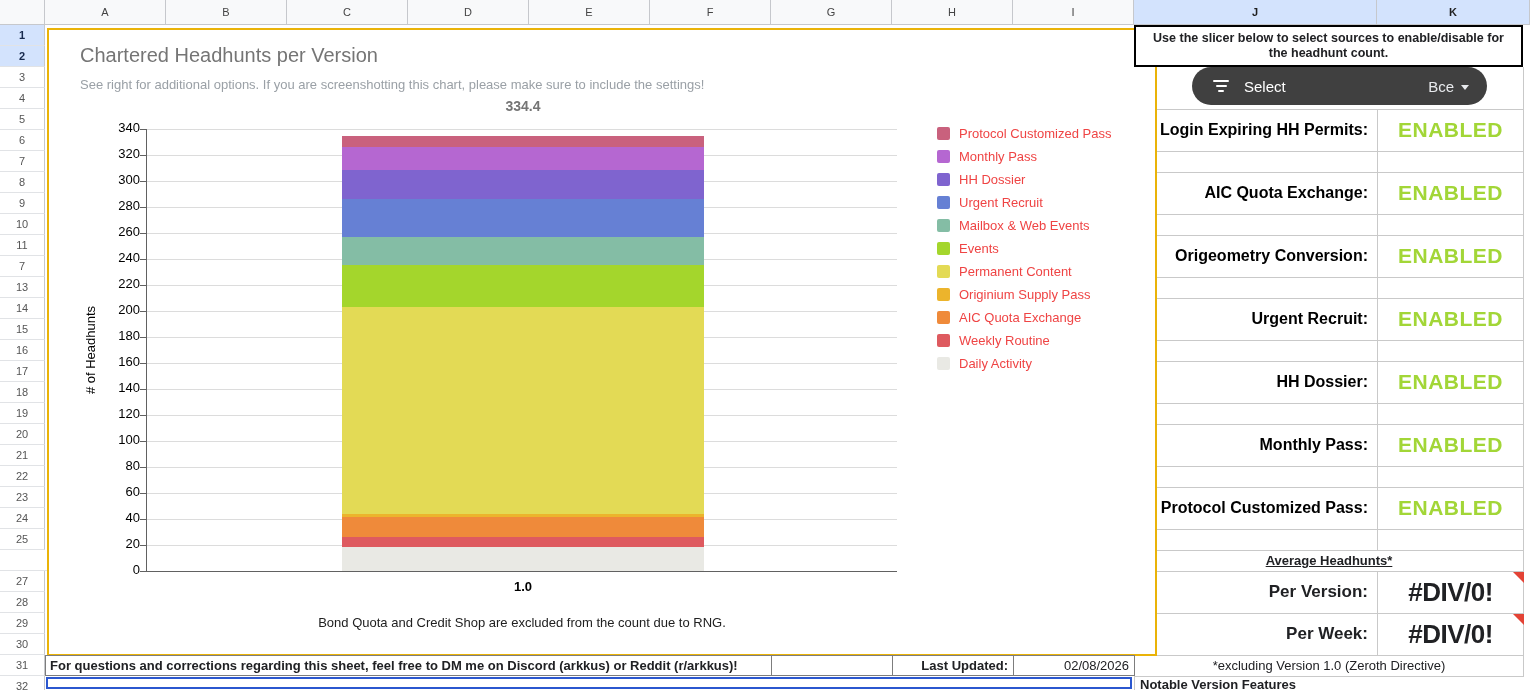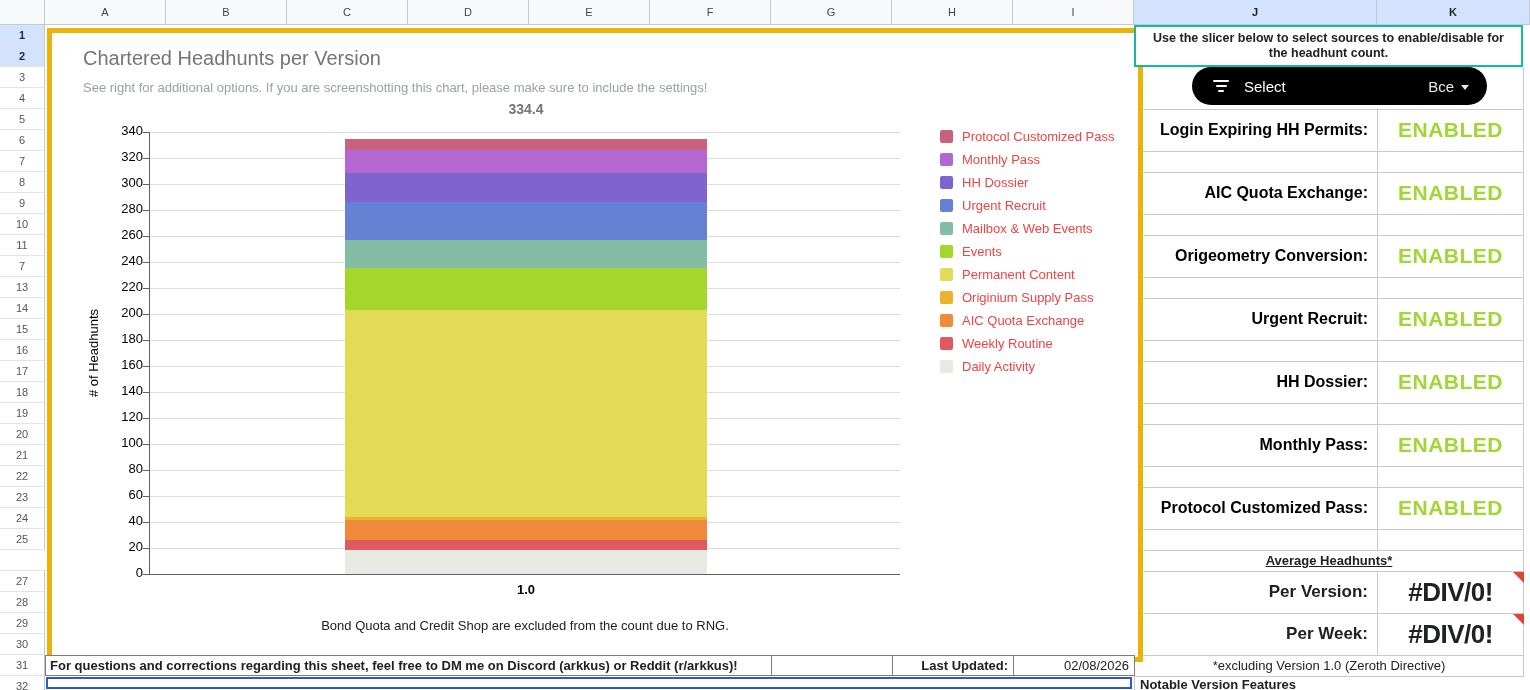--- a/index.html
+++ b/index.html
@@ -6,43 +6,43 @@
   #root{position:relative;width:1530px;height:690px;overflow:hidden;
         font-family:"Liberation Sans", sans-serif;color:#202124;background:#fff;}
   .hdrcell{position:absolute;top:0;height:24px;background:#f8f9fa;border-right:1px solid #c6c8cc;
            border-bottom:1px solid #c6c8cc;font-size:11px;color:#444;text-align:center;line-height:24px;}
   .hdrcell.sel{background:#d3e3fd;color:#1f1f1f;font-weight:bold;}
   .rowcell{position:absolute;left:0;width:44px;background:#fff;border-right:1px solid #c6c8cc;
            border-bottom:1px solid #e1e3e6;font-size:11px;color:#555;text-align:center;}
   .rowcell.sel{background:#d3e3fd;color:#17294d;font-weight:bold;}
   .gl{position:absolute;background:#c9c9c9;}
   #chart-box{position:absolute;left:47px;top:28px;width:1086px;height:624px;background:#fff;
-             border:5px solid #eab308;z-index:2;}
+             border:2px solid #eab308;z-index:2;padding-left:20px;}
   #chart-title{position:absolute;left:31px;top:14px;font-size:20px;color:#757575;white-space:nowrap;}
   #chart-subtitle{position:absolute;left:31px;top:47px;font-size:13px;color:#9aa0a6;white-space:nowrap;}
   #chart-total{position:absolute;left:293px;top:68px;width:362px;text-align:center;
                font-size:14px;font-weight:bold;color:#757575;}
   #chart-ylabel{position:absolute;left:41px;top:320px;transform:translate(-50%,-50%) rotate(-90deg);
                 font-size:13px;color:#000;white-space:nowrap;}
   #chart-xcat{position:absolute;left:293px;top:549px;width:362px;text-align:center;
               font-size:13px;font-weight:bold;color:#000;}
   #chart-footnote{position:absolute;left:98px;top:585px;width:750px;text-align:center;
                   font-size:13px;color:#212121;}
   #plot{position:absolute;left:98px;top:99px;width:750px;height:442px;}
   .gridline{position:absolute;left:0;width:750px;height:1px;background:#dcdcdc;}
   .ticklabel{position:absolute;width:56px;text-align:right;font-size:13px;color:#000;}
   .tickmark{position:absolute;width:7px;height:1px;background:#616161;}
   #legend{position:absolute;left:888px;top:92px;}
   .legend-item{display:flex;align-items:center;height:23px;}
   .legend-swatch{width:13px;height:13px;border-radius:2px;flex:none;}
   .legend-label{margin-left:9px;font-size:13px;color:#ef4444;white-space:nowrap;}
   #instruction-cell{position:absolute;left:1134px;top:25px;width:389px;height:42px;background:#fff;
-    border:2px solid #14b8a6;box-sizing:border-box;z-index:4;display:flex;align-items:center;justify-content:center;
+    border:2px solid #000000;box-sizing:border-box;z-index:4;display:flex;align-items:center;justify-content:center;
     text-align:center;font-size:12.5px;font-weight:bold;line-height:15px;padding:0 8px;}
-  #slicer{position:absolute;left:1192px;top:67px;width:295px;height:38px;background:#000000;border-radius:19px;
+  #slicer{position:absolute;left:1192px;top:67px;width:295px;height:38px;background:#404040;border-radius:19px;
     z-index:5;display:flex;align-items:center;color:#fff;}
   #filter-icon{width:18px;margin-left:20px;margin-right:14px;}
   #filter-icon div{background:#fff;height:2px;margin:3px auto;border-radius:1px;}
   #slicer-label{font-size:15px;color:#fff;}
   #slicer-value{margin-left:auto;font-size:15px;color:#e8eaed;}
   #slicer-caret{width:0;height:0;border-left:4px solid transparent;border-right:4px solid transparent;
     border-top:5px solid #e8eaed;margin:2px 18px 0 7px;}
   .toggle-label{position:absolute;left:1134px;width:234px;height:42px;line-height:42px;text-align:right;
     font-size:16px;font-weight:bold;color:#000;white-space:nowrap;z-index:3;}
   .toggle-value{position:absolute;left:1377px;width:147px;height:42px;line-height:42px;text-align:center;

